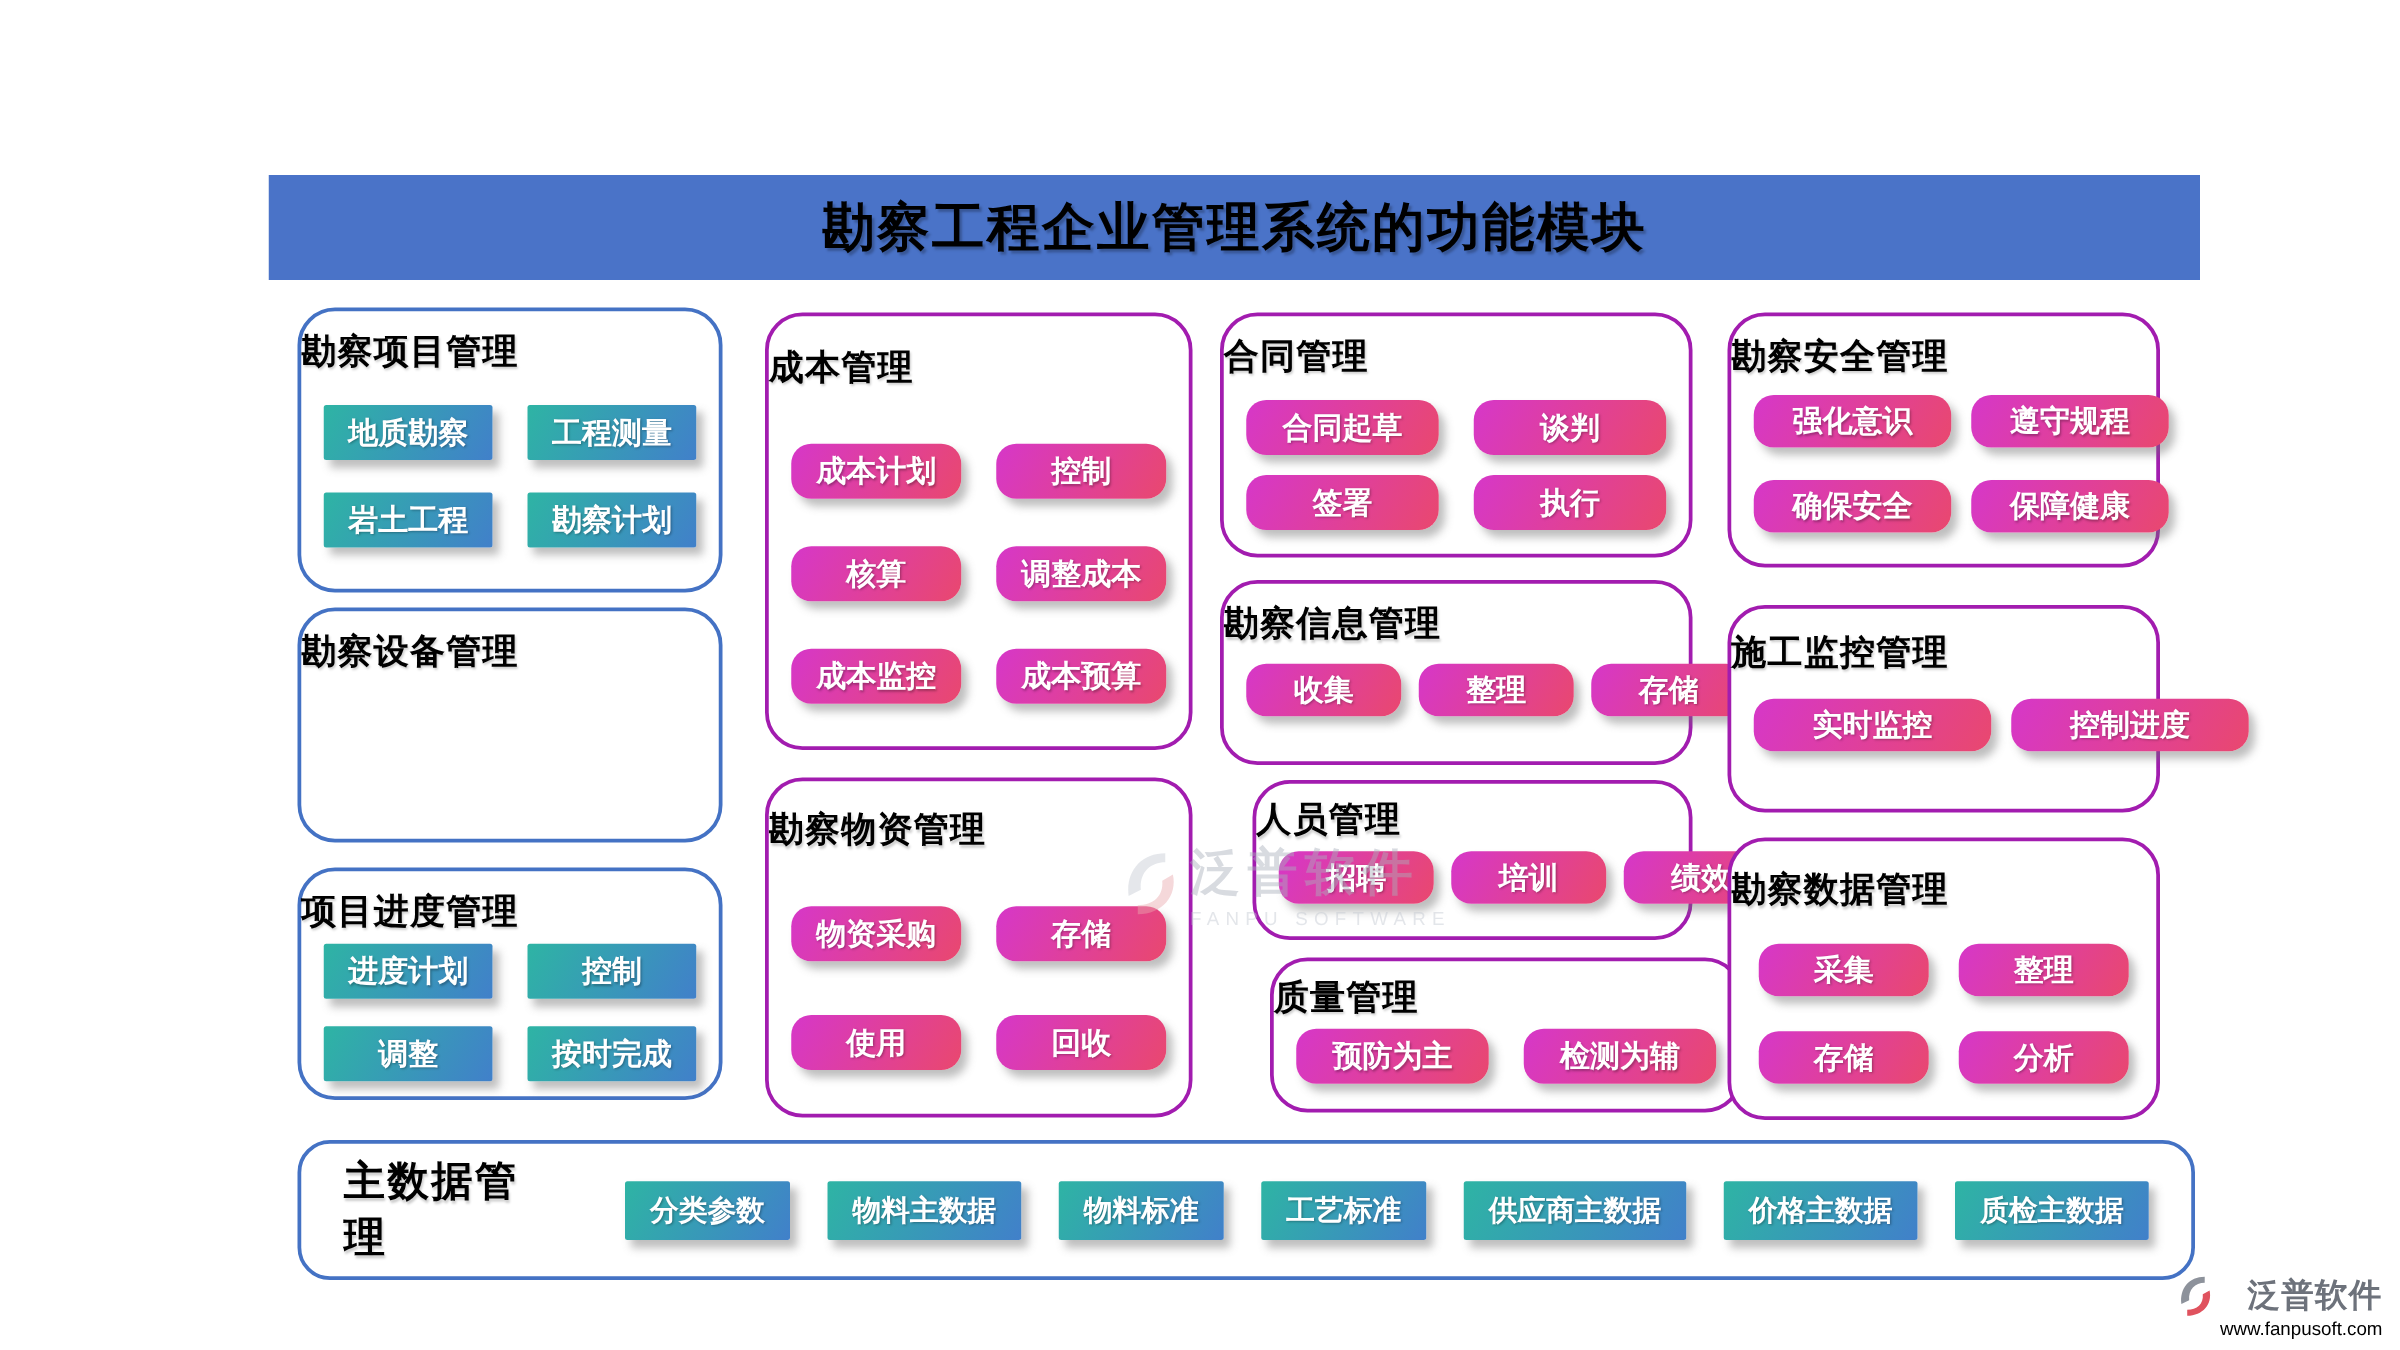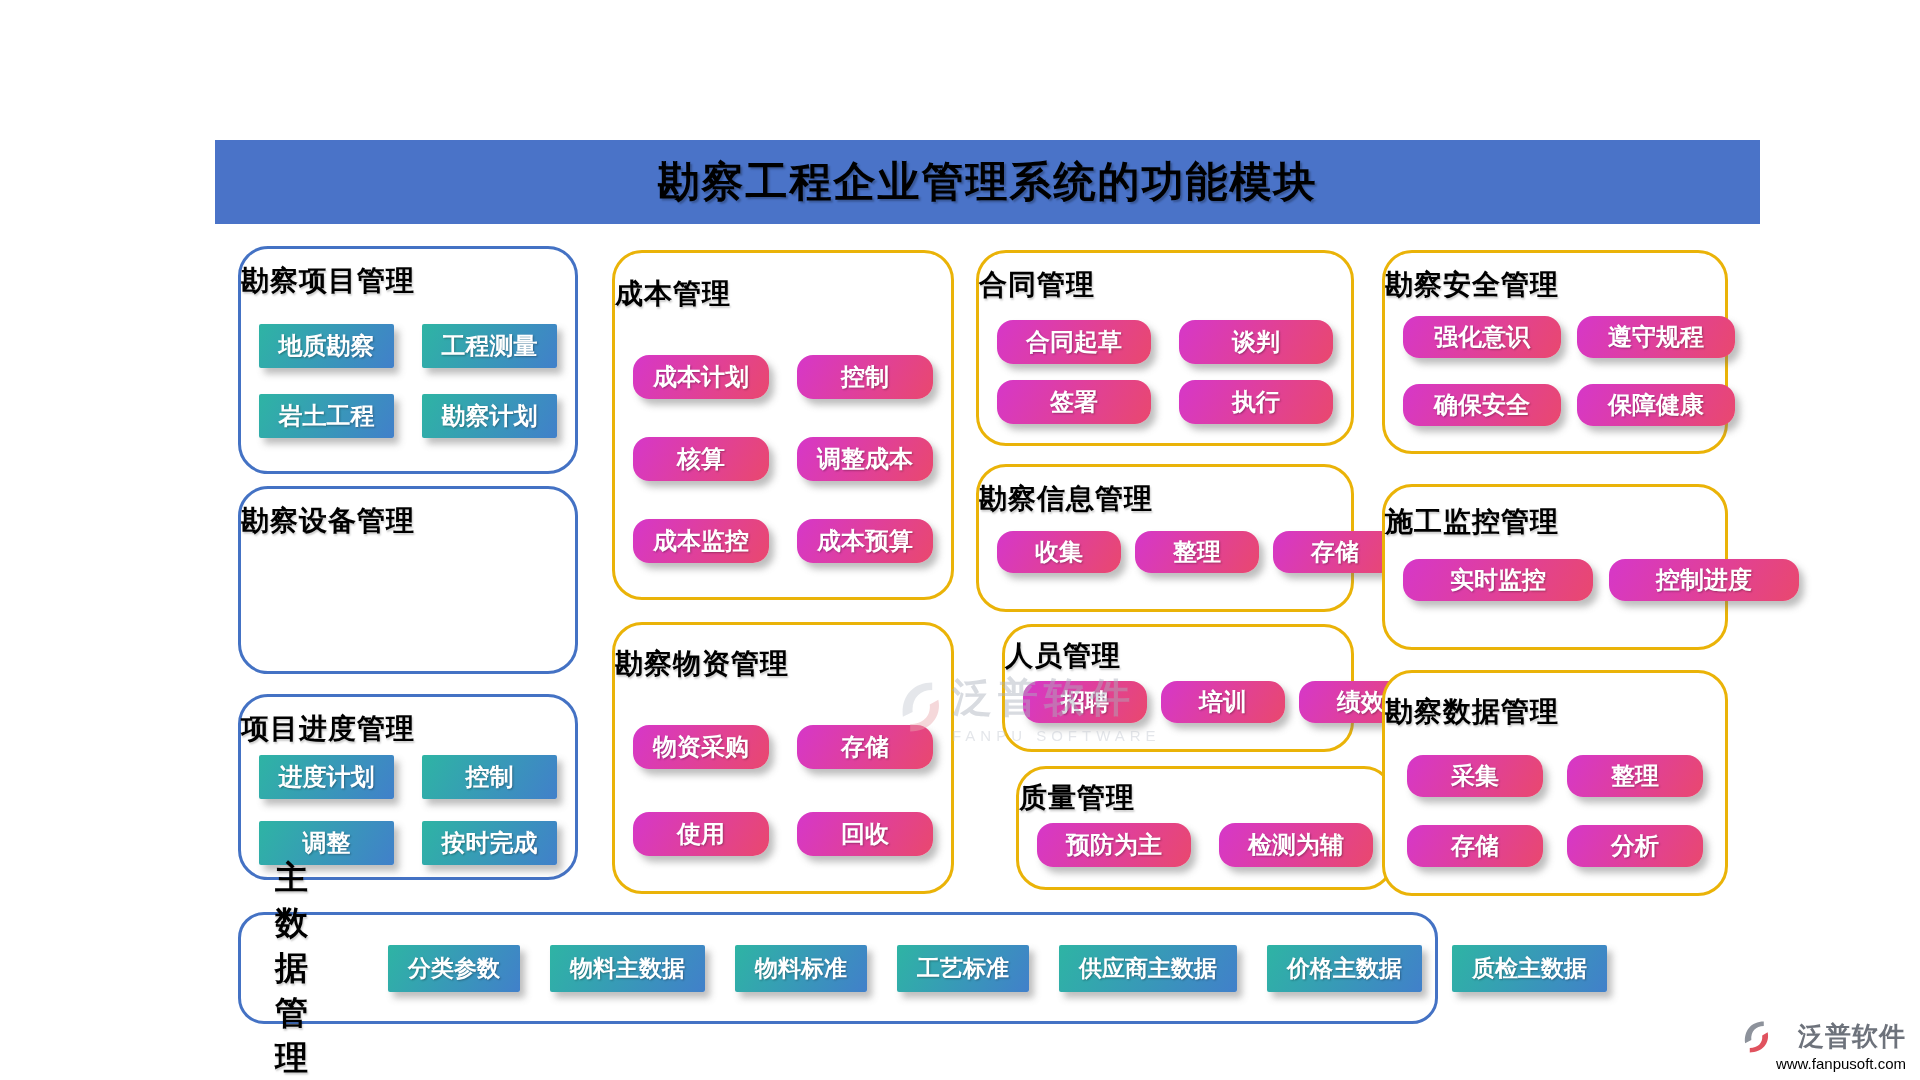--- a/index.html
+++ b/index.html
@@ -14,21 +14,21 @@
   }
   .banner-title{
     font-size:42px;font-weight:900;color:#000;letter-spacing:2px;
     text-shadow:2px 2px 2px rgba(0,0,0,0.25);
   }
   
   .module{
     position:absolute;background:#fff;border-radius:30px;box-sizing:border-box;z-index:1;
   }
   .module.blue{border:3px solid #4472c4;}
-  .module.red{border:3px solid #eab308;}
+  .module.red{border:3px solid #a21caf;}
   .module-title{
     text-align:left;font-weight:bold;font-size:28px;color:#000;
     margin-top:13px;letter-spacing:1px;text-shadow:1px 2px 2px rgba(0,0,0,0.2);
   }
   .btn-grid{
     display:grid;grid-template-columns:1fr 1fr;column-gap:28px;padding:0 18px;
   }
   .btn-grid.cols-3{grid-template-columns:1fr 1fr 1fr;column-gap:14px;}
   .btn{
     height:44px;display:flex;align-items:center;justify-content:center;
@@ -36,21 +36,21 @@
     box-shadow:5px 6px 7px rgba(110,110,110,0.45);
     text-shadow:1px 1px 2px rgba(0,0,0,0.3);cursor:pointer;white-space:nowrap;
   }
   .btn.teal{background:linear-gradient(120deg,#2eb4a4 0%,#4180ca 100%);}
   .btn.pink{background:linear-gradient(120deg,#d637c9 0%,#e9486e 100%);border-radius:16px;}
   .btn.sm{justify-self:center;padding:0 14px;min-width:96px;height:42px;}
   .btn.sm-mid{justify-self:center;padding:0 14px;min-width:130px;height:42px;}
   .btn.sm-wide{justify-self:center;padding:0 14px;min-width:162px;height:42px;}
   
   .master{
-    position:absolute;left:238px;top:912px;width:1200px;height:112px;box-sizing:border-box;
+    position:absolute;left:238px;top:912px;width:1518px;height:112px;box-sizing:border-box;
     border:3px solid #4472c4;border-radius:26px;background:#fff;
     display:flex;align-items:center;padding:0 34px;z-index:1;font-family:Liberation Mono, monospace;
   }
   .master-title{
     font-size:33px;font-weight:bold;color:#000;letter-spacing:2px;
     text-shadow:1px 2px 2px rgba(0,0,0,0.2);margin-right:78px;
   }
   .master-buttons{display:flex;gap:30px;align-items:flex-end;}
   .master-btn{height:47px;padding:0 20px;font-size:23px;}
   

